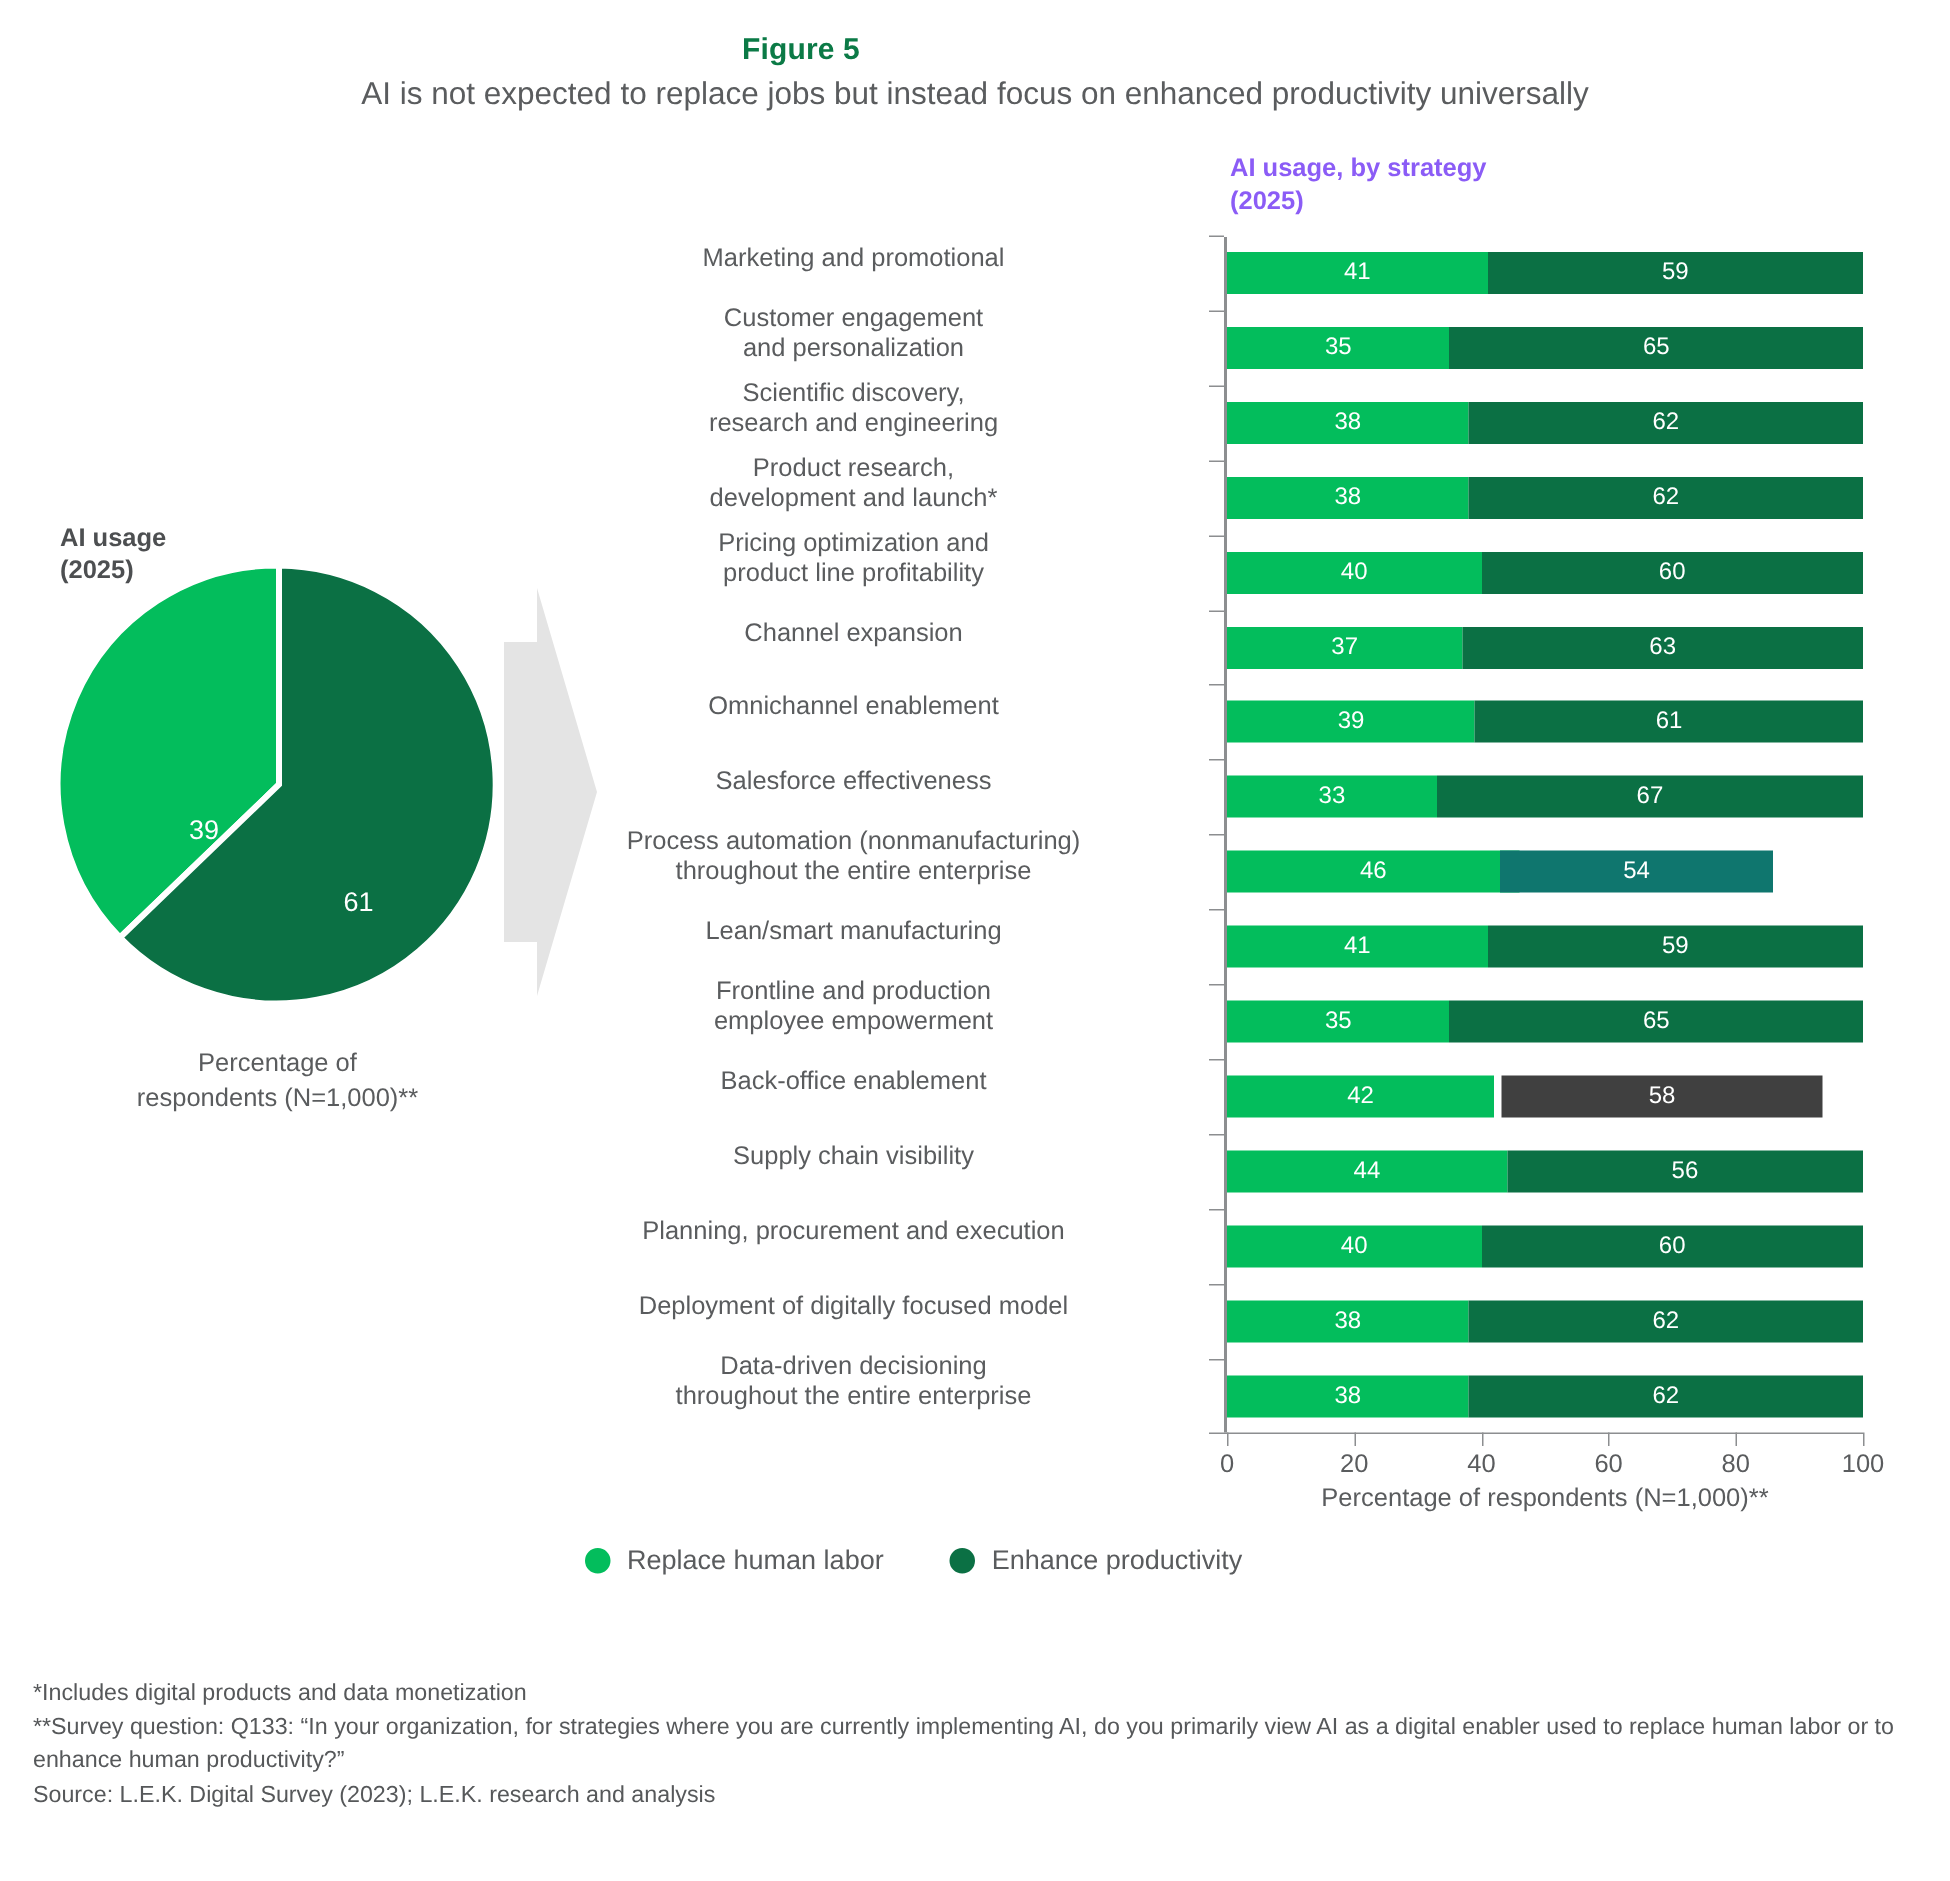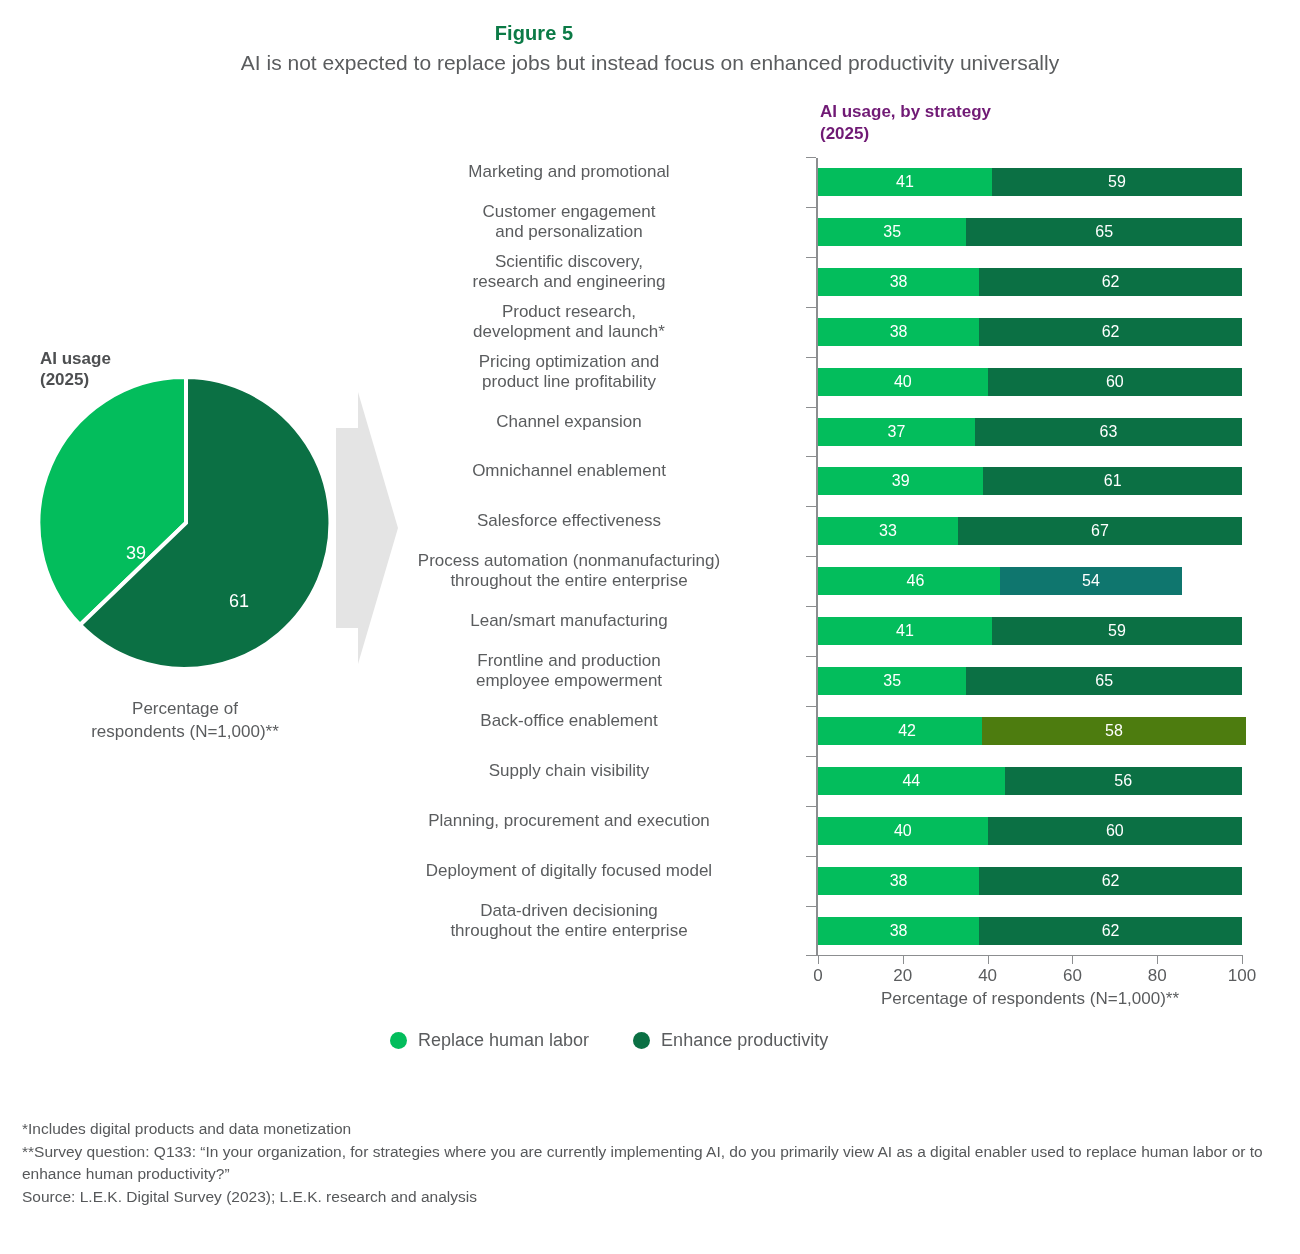--- a/index.html
+++ b/index.html
@@ -47,21 +47,21 @@
   }
   .pie-val.a { left:88px; top:168px; }
   .pie-val.b { left:191px; top:216px; }
 
   
   .arrow { position:absolute; left:336px; top:392px; width:62px; height:272px; }
 
   
   .bar-heading {
     position:absolute; left:820px; top:101px;
-    font-size:17px; font-weight:bold; color:#701a75;
+    font-size:17px; font-weight:bold; color:#8b5cf6;
     line-height:1.3; white-space:pre-line;
   }
 
   .plot { position:absolute; left:0px; top:0px; }
 
   
   .cats { position:absolute; left:330px; top:158px; width:478px; }
   .cat {
     position:absolute; right:0; width:478px;
     text-align:center;
@@ -259,21 +259,21 @@
         <span>35</span>
       </div>
       <div class="seg right" style="left: 148.4px; width: 275.6px; background: rgb(11, 112, 68);">
         <span>65</span>
       </div>
     </div>
     <div class="bar-row" style="top: 716.9px; width: 424px;">
       <div class="seg left" style="left: 0px; width: 178.08px; background: rgb(3, 189, 92);">
         <span>42</span>
       </div>
-      <div class="seg right" style="left: 164px; width: 264px; background: #4d7c0f;">
+      <div class="seg right" style="left: 183px; width: 214px; background: #404040;">
         <span>58</span>
       </div>
     </div>
     <div class="bar-row" style="top: 766.8px; width: 480px;">
       <div class="seg left" style="left: 0px; width: 186.56px; background: rgb(3, 189, 92);">
         <span>44</span>
       </div>
       <div class="seg right" style="left: 186.56px; width: 237.44px; background: rgb(11, 112, 68);">
         <span>56</span>
       </div>

